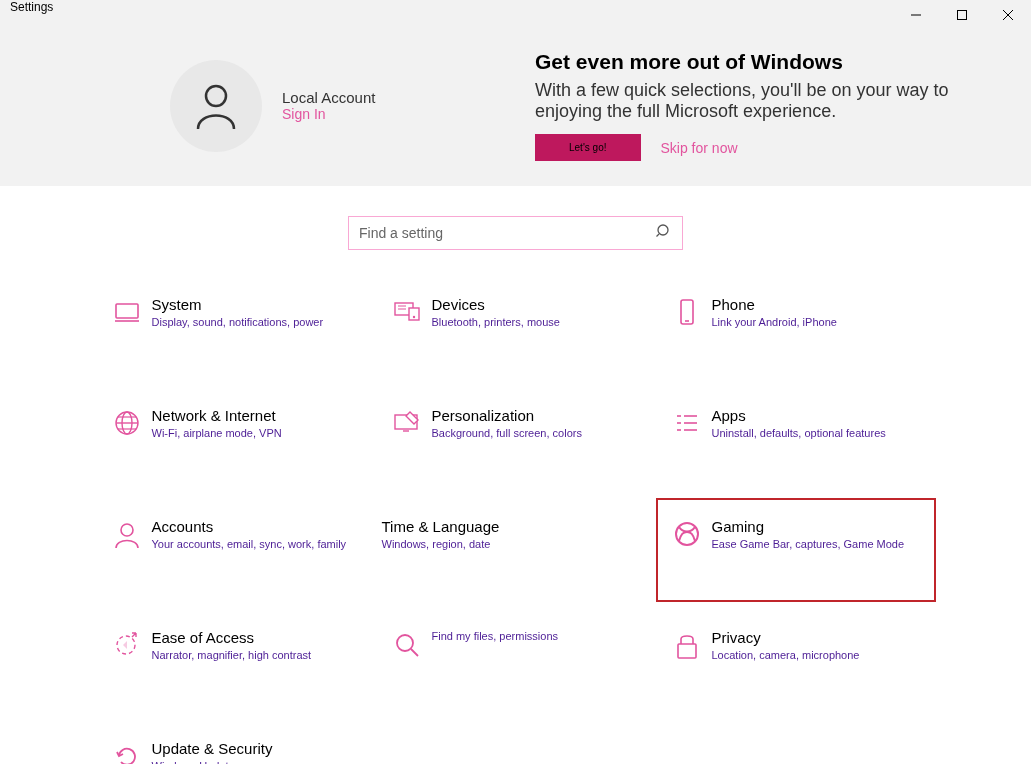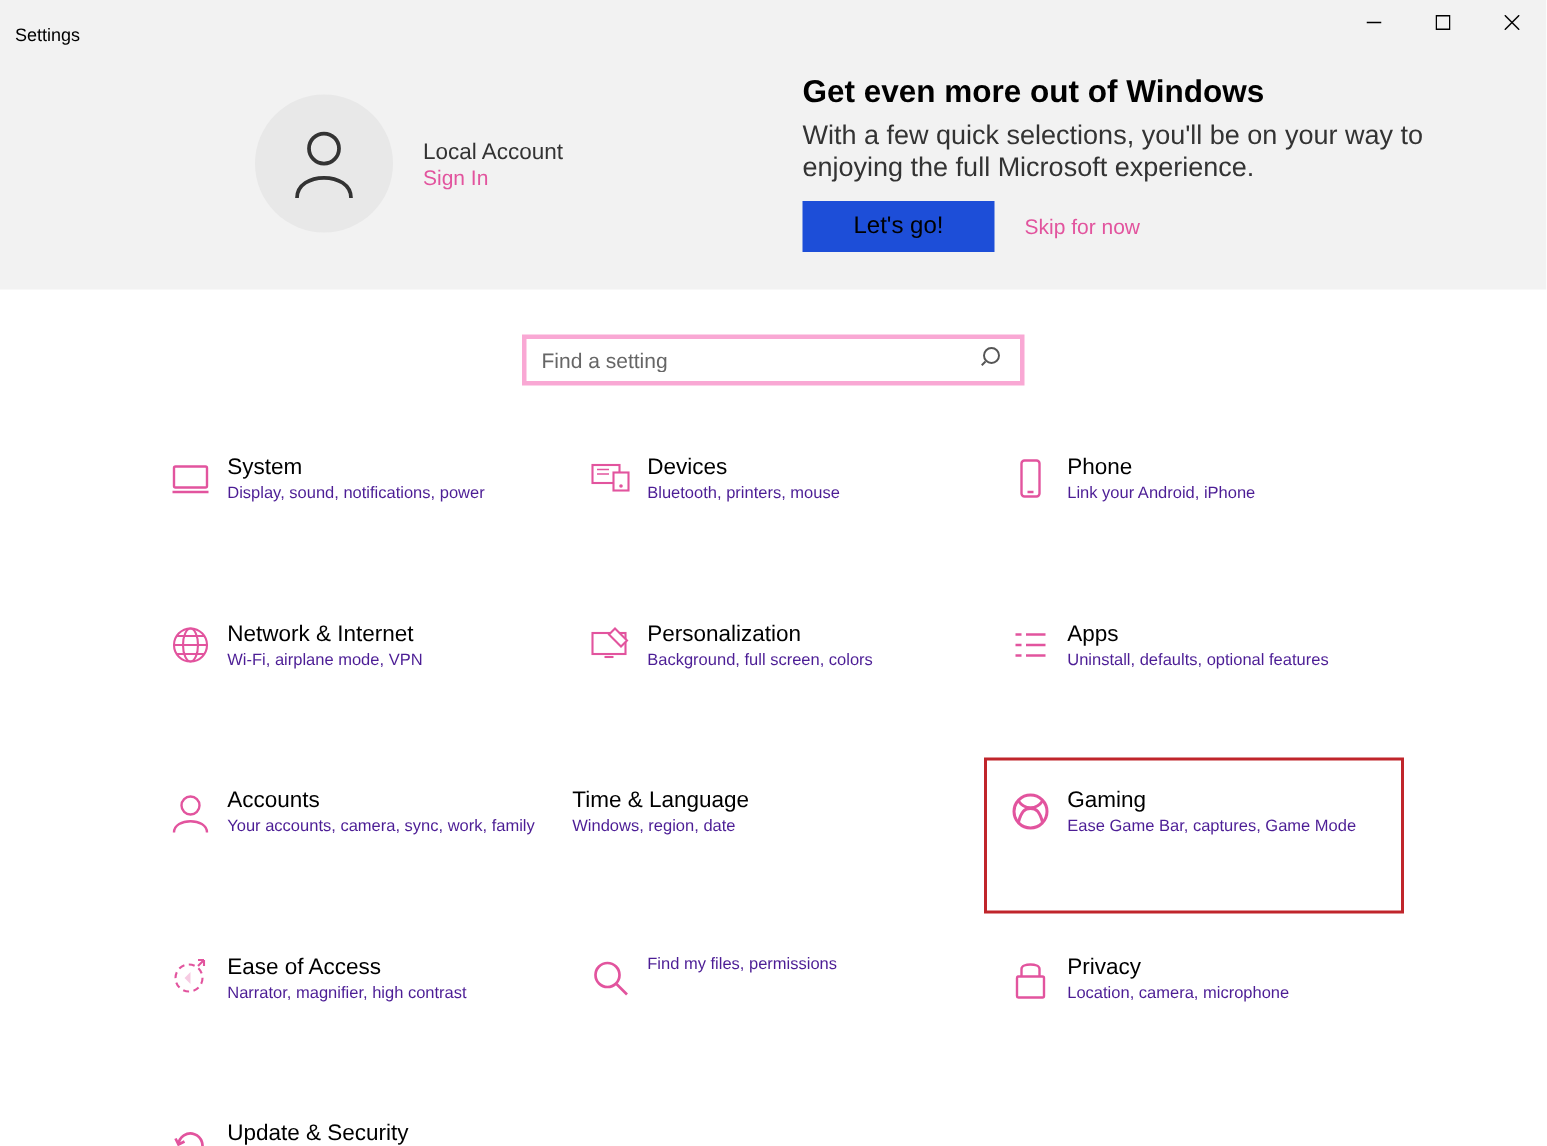--- a/index.html
+++ b/index.html
@@ -1,36 +1,36 @@
 <!DOCTYPE html>
 <html><head>
 <meta charset="utf-8">
 <style>
   * { margin: 0; padding: 0; box-sizing: border-box; font-family: "Segoe UI", Arial, sans-serif; }
   html, body { width: 1031px; height: 764px; background: #fff; overflow: hidden; color: #000; }
-  .titlebar { height: 30px; background: #f2f2f2; display: flex; align-items: flex-end; justify-content: space-between; padding-left: 10px; }
+  .titlebar { height: 30px; background: #f2f2f2; display: flex; align-items: flex-start; justify-content: space-between; padding-left: 10px; }
   .titlebar .title { font-size: 12px; }
   .winctrls { display: flex; height: 100%; }
   .winctrls .btn { width: 46px; display: flex; align-items: center; justify-content: center; font-size: 12px; }
 
   .banner { background: #f2f2f2; padding: 20px 0 25px 0; display: flex; }
   .banner .left { display: flex; align-items: center; margin-left: 170px; width: 365px; }
   .avatar { width: 92px; height: 92px; border-radius: 50%; background: #e8e8e8; display: flex; align-items: center; justify-content: center; }
   .acct { margin-left: 20px; }
   .acct .name { font-size: 15px; color: #333; }
   .acct .signin { font-size: 14px; color: #e2549e; cursor: pointer; }
   .banner .right { flex: 1; padding-right: 30px; }
   .promo-title { font-size: 21px; font-weight: 600; margin-bottom: 6px; }
   .promo-desc { font-size: 18px; color: #333; margin-bottom: 12px; max-width: 430px; }
   .promo-actions { display: flex; align-items: center; gap: 20px; }
-  .lets-go { background: #1d4ed8; border: none; padding: 8px 34px; font-size: 16px; cursor: pointer; }
+  .lets-go { background: #be185d; border: none; padding: 8px 34px; font-size: 10px; cursor: pointer; }
   .skip { color: #e2549e; font-size: 14px; cursor: pointer; }
 
   .searchwrap { display: flex; justify-content: center; margin-top: 30px; margin-bottom: 40px; }
-  .searchbox { width: 335px; height: 34px; border: 3px solid #f9a8d4; display: flex; align-items: center; padding: 0 10px; }
+  .searchbox { width: 335px; height: 34px; border: 1px solid #f9a8d4; display: flex; align-items: center; padding: 0 10px; }
   .searchbox input { border: none; outline: none; flex: 1; font-size: 14px; color: #555; background: transparent; }
   .searchbox input::placeholder { color: #666; }
   .search-glyph { color: #555; }
 
   .grid { display: grid; grid-template-columns: repeat(3, 280px); column-gap: 0; row-gap: 35px; justify-content: center; width: 880px; margin: 0 auto; }
   .cat { display: flex; padding: 6px; cursor: pointer; position: relative; min-height: 76px; }
   .cat .icon { width: 50px; display: flex; align-items: flex-start; justify-content: center; padding-top: 2px; }
   .cat .icon svg { stroke: #e2549e; fill: none; }
   .cat .text { flex: 1; padding-right: 10px; }
   .cat .cat-title { font-size: 15px; margin-bottom: 2px; }
@@ -183,21 +183,21 @@
     </div>
     <div class="cat">
       <div class="icon">
         <svg width="28" height="30" viewBox="0 0 28 30">
           <circle cx="14" cy="10" r="6" stroke-width="1.6"></circle>
           <path d="M3 28 C3 18 25 18 25 28" stroke-width="1.6"></path>
         </svg>
       </div>
       <div class="text">
         <div class="cat-title">Accounts</div>
-        <div class="cat-desc">Your accounts, camera, sync, work, family</div>
+        <div class="cat-desc">Your accounts, email, sync, work, family</div>
       </div>
     </div>
     <div class="cat">
       <div class="text">
         <div class="cat-title">Time &amp; Language</div>
         <div class="cat-desc">Windows, region, date</div>
       </div>
     </div>
     <div class="cat highlight">
       <div class="icon">

